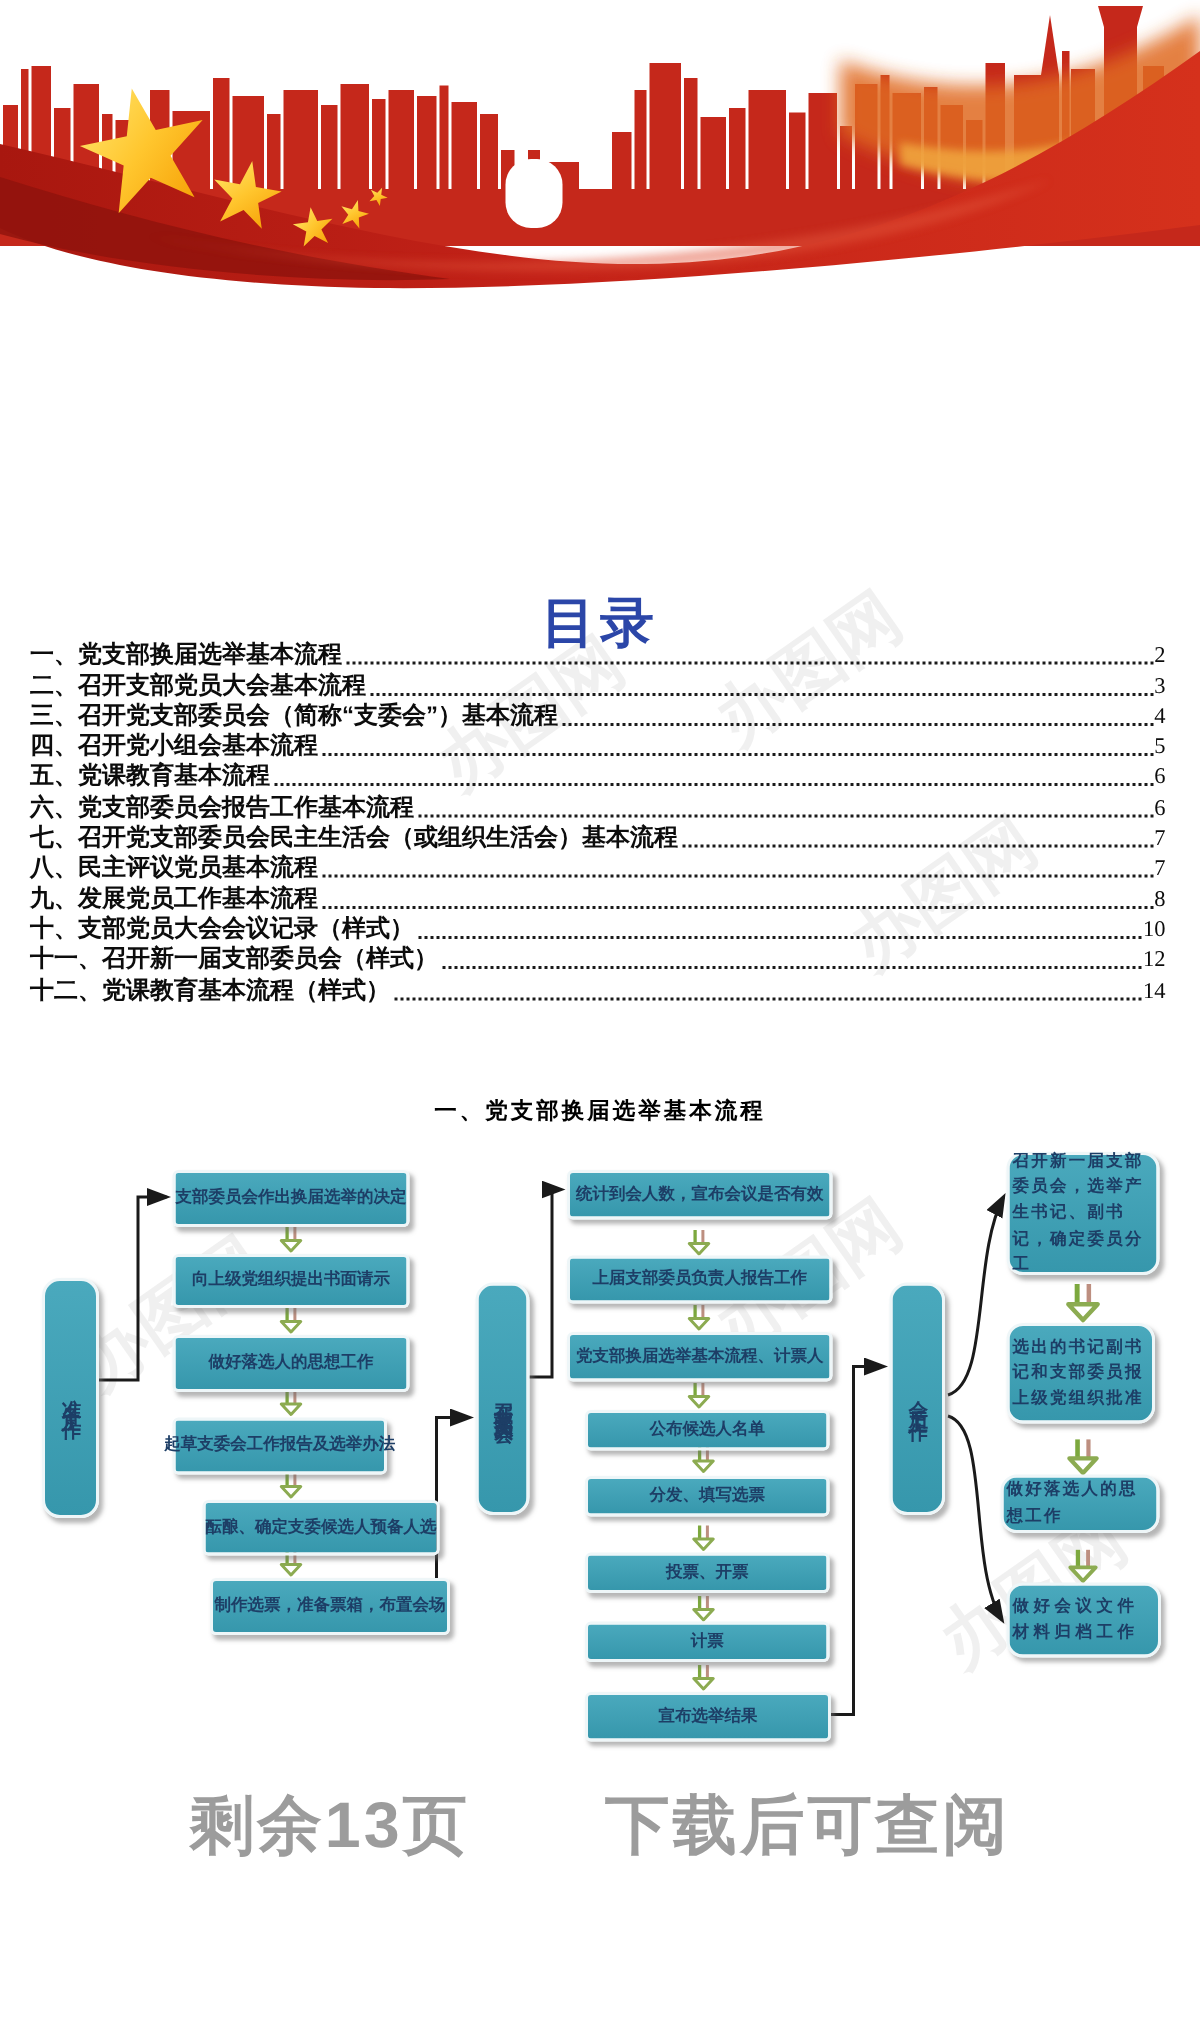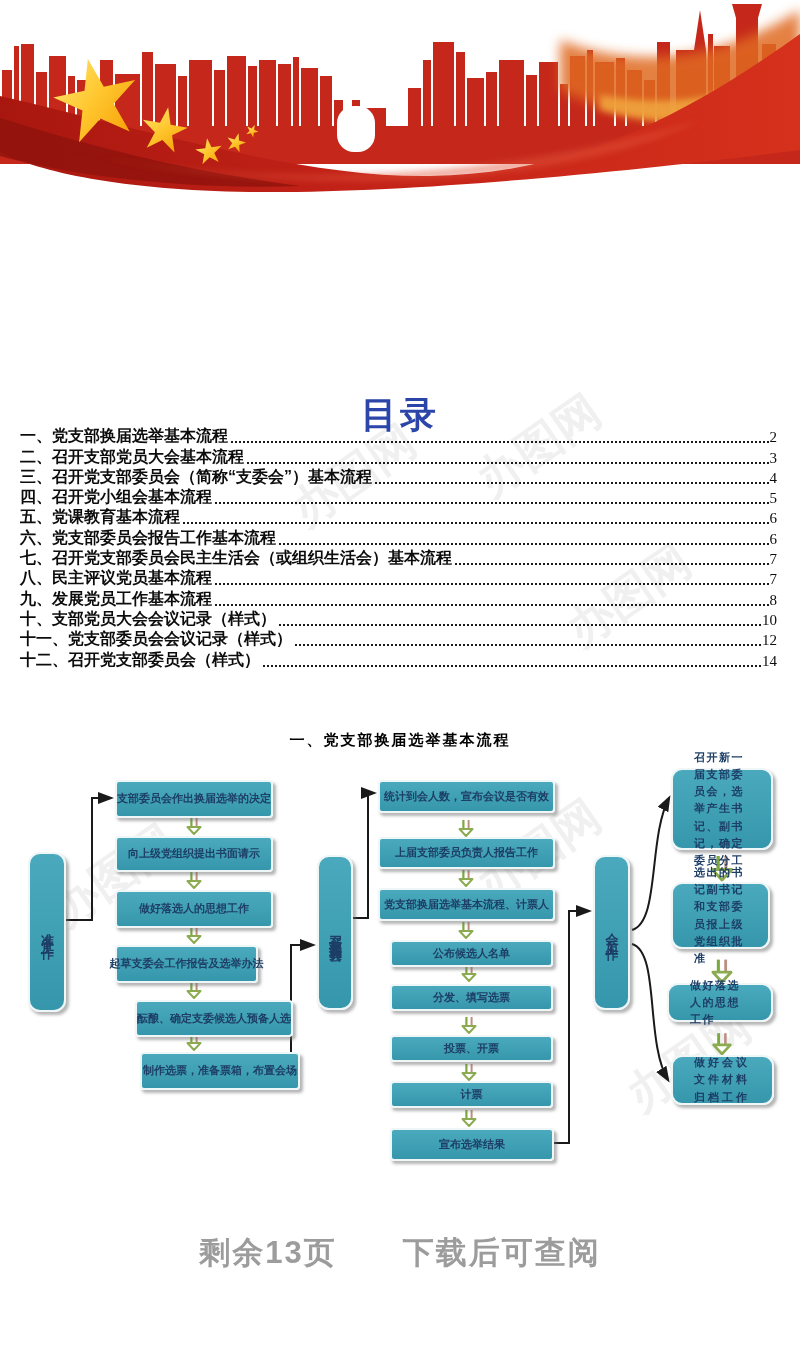--- a/index.html
+++ b/index.html
@@ -25,25 +25,25 @@
         background:linear-gradient(180deg,#4aa9bd,#3697ac);
         border:2px solid #eef6f8;border-radius:4px;
         box-shadow:2.5px 3px 3px rgba(110,110,110,.5);
         color:#1d3e66;font-weight:bold;font-size:11px;line-height:1.4;
         display:flex;align-items:center;justify-content:center;text-align:center;
         padding:2px 12px;}
   .node.wide{white-space:nowrap;}
   .vnode{writing-mode:vertical-rl;border-radius:12px;font-size:13px;letter-spacing:5px;
          padding:6px 2px;}
   .rnode{border-radius:11px;text-align:left;justify-content:flex-start;align-items:center;
-         padding:5px 21px;letter-spacing:1.5px;line-height:1.55;}
+         padding:5px 2px;letter-spacing:1.5px;line-height:1.55;}
   .flow-svg{position:absolute;top:730px;left:0;}
   
-  .footer-text{position:absolute;top:1232px;left:0;width:800px;text-align:center;
-               font-size:31px;font-weight:bold;color:#9c9c9c;letter-spacing:2px;}
+  .footer-text{position:absolute;top:1188px;left:0;width:800px;text-align:center;
+               font-size:43px;font-weight:bold;color:#9c9c9c;letter-spacing:2px;}
 </style>
 </head>
 <body>
 
 <div class="page">
 
   <div class="header">
     <svg width="800" height="196" viewBox="0 0 800 196">
       <defs>
         <linearGradient id="rib" x1="0" y1="0" x2="1" y2="0">
@@ -190,26 +190,26 @@
         <span class="toc-label">九、发展党员工作基本流程</span>
         <span class="toc-dots"></span>
         <span class="toc-page">8</span>
       </div>
     <div class="toc-row">
         <span class="toc-label">十、支部党员大会会议记录（样式）</span>
         <span class="toc-dots"></span>
         <span class="toc-page">10</span>
       </div>
     <div class="toc-row">
-        <span class="toc-label">十一、党支部委员会会议记录（样式）</span>
+        <span class="toc-label">十一、召开新一届支部委员会（样式）</span>
         <span class="toc-dots"></span>
         <span class="toc-page">12</span>
       </div>
     <div class="toc-row">
-        <span class="toc-label">十二、召开党支部委员会（样式）</span>
+        <span class="toc-label">十二、党课教育基本流程（样式）</span>
         <span class="toc-dots"></span>
         <span class="toc-page">14</span>
       </div>
   </div>
 
   <div class="flow-title">一、党支部换届选举基本流程</div>
 
   <svg class="flow-svg" width="800" height="470" viewBox="0 730 800 470">
     <defs>
       <marker id="arrw" markerWidth="9" markerHeight="8" refX="6.5" refY="3" orient="auto">

